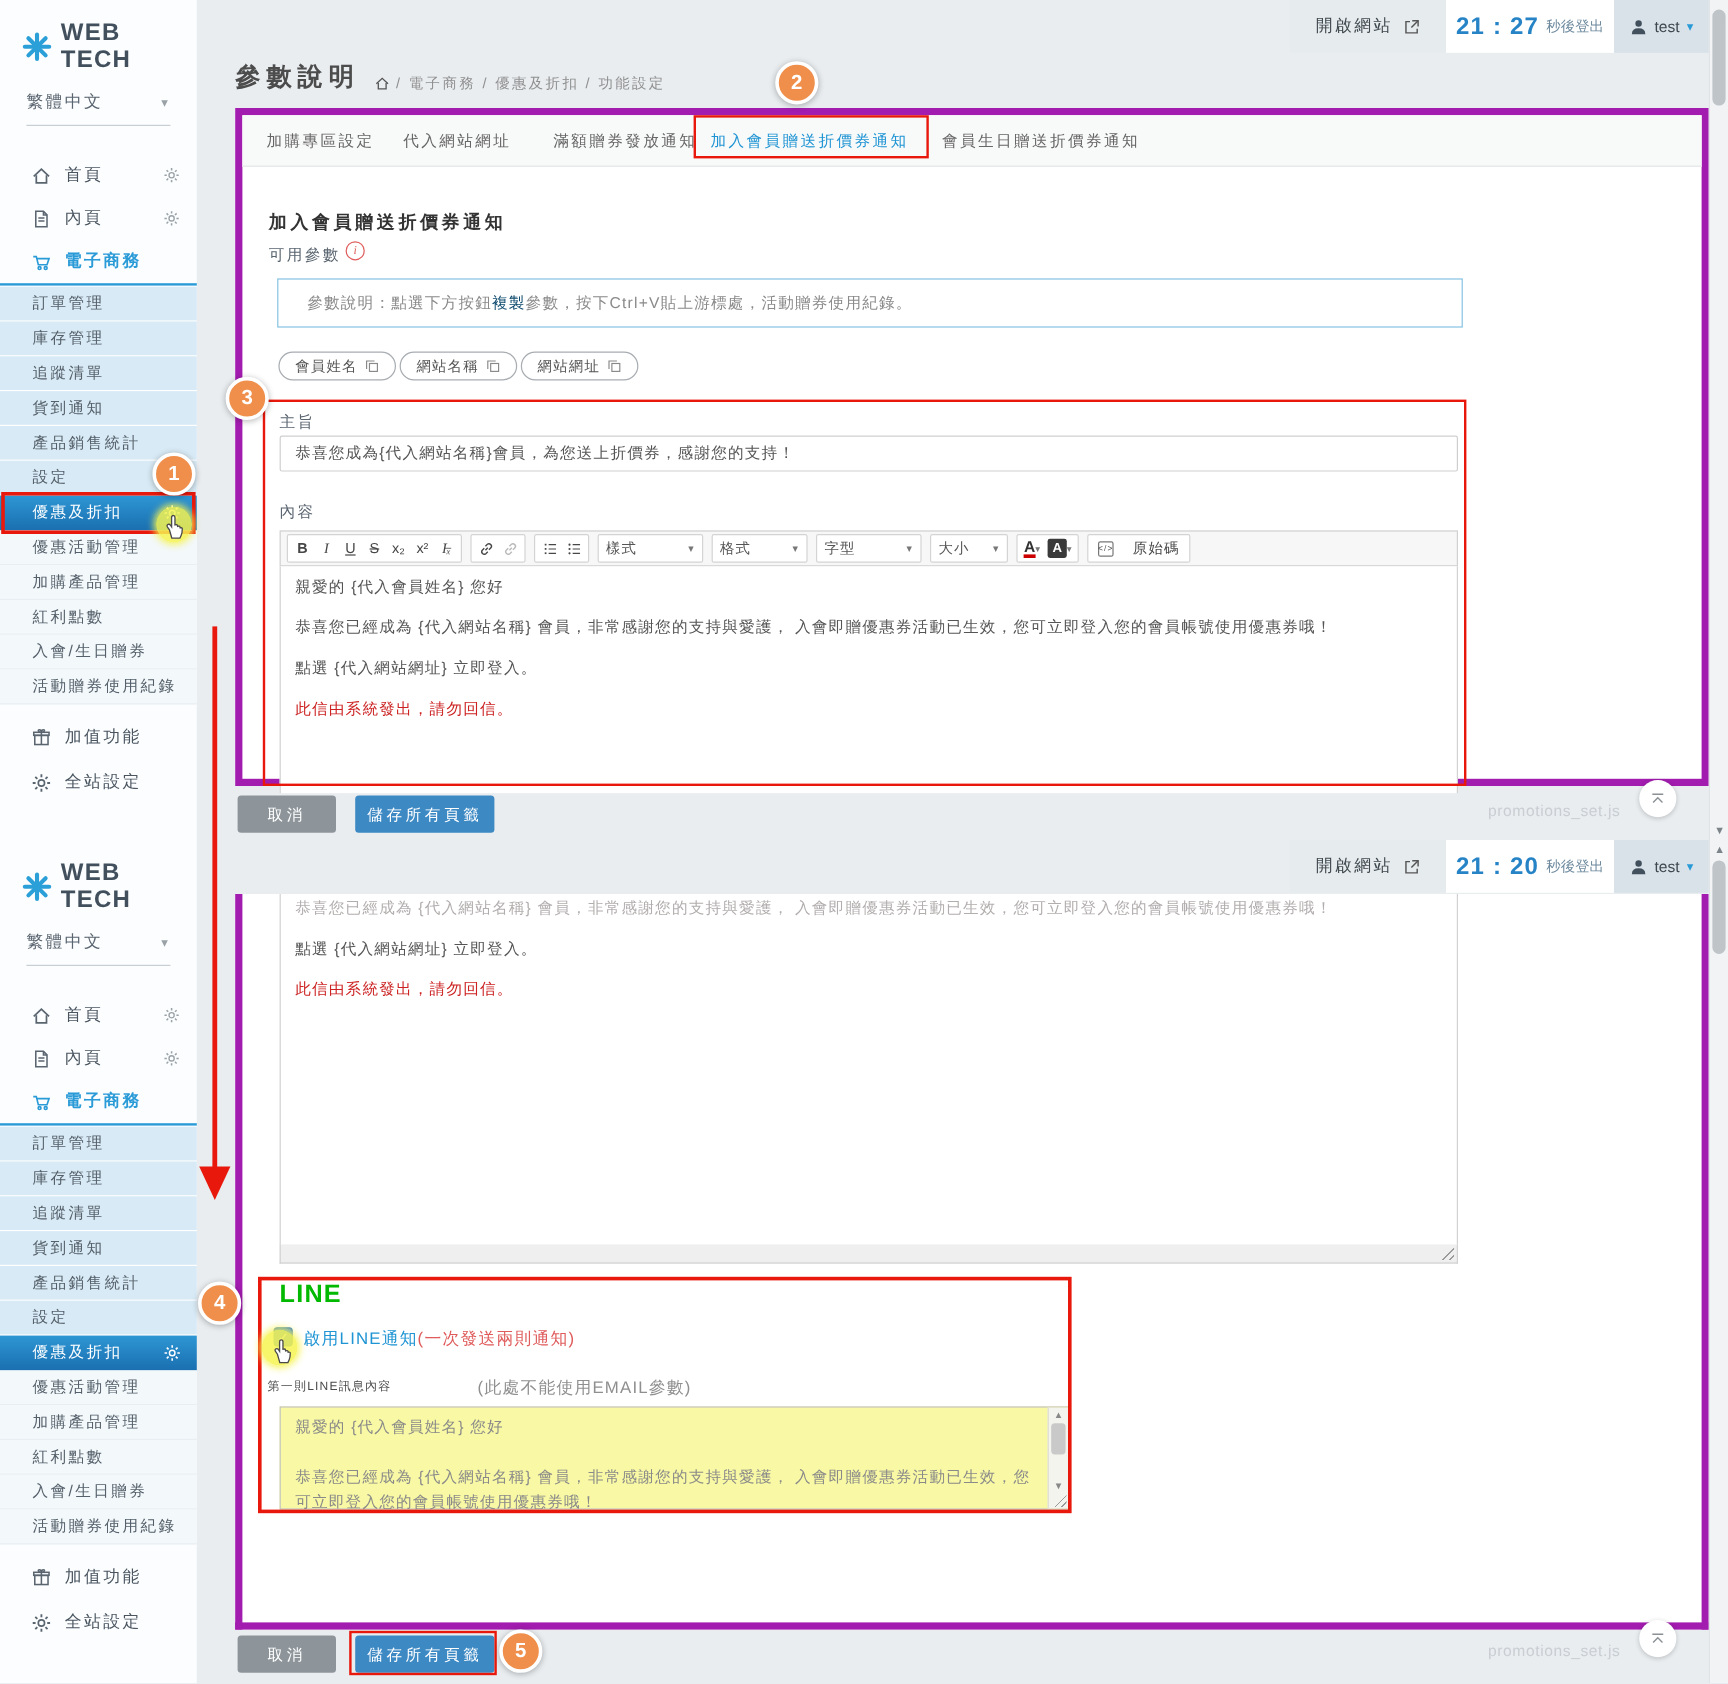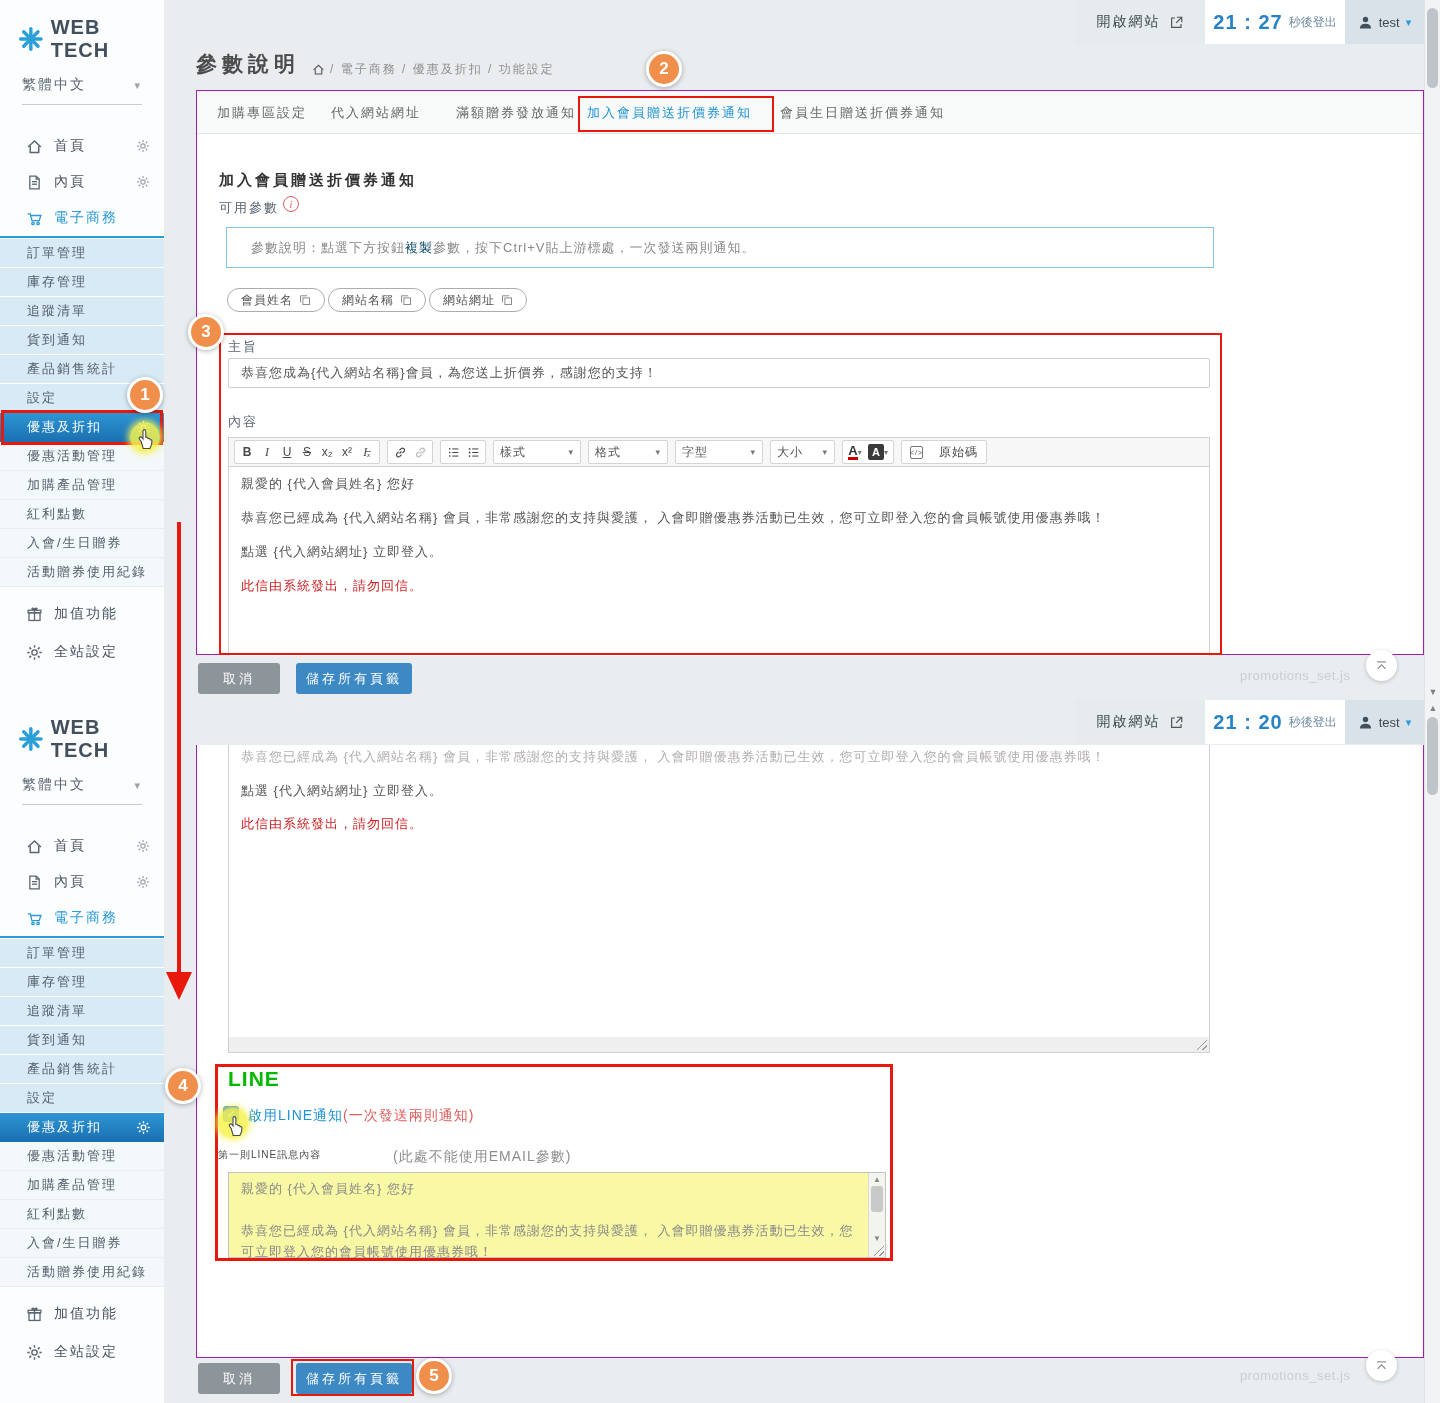--- a/index.html
+++ b/index.html
@@ -15,21 +15,21 @@
   .logo { position:absolute; top:16px; left:18px; display:flex; align-items:center; gap:7px; }
   .logo-mark { width:26px; height:26px; color:#2ba0d8; }
   .logo-text { font-size:20px; font-weight:bold; color:#41505c; letter-spacing:1px; }
   .lang { position:absolute; top:76px; left:22px; width:120px; padding-bottom:10px; border-bottom:1px solid #c9ced2;
           font-size:14px; color:#5a6570; letter-spacing:2px; display:flex; justify-content:space-between; align-items:center; }
   .lang .caret { color:#9aa2a8; font-size:11px; }
   .nav-item { position:absolute; left:0; width:164px; height:36px; display:flex; align-items:center; gap:11px;
               padding-left:26px; font-size:14px; color:#4a5560; letter-spacing:2px; }
   .nav-item .mi { width:17px; height:17px; color:#5a6570; flex:0 0 auto; }
   .nav-item .gear-r { position:absolute; right:14px; width:14px; height:14px; color:#9aa2a8; }
-  .nav-ecom { color:#2b9bd8; font-weight:normal; }
+  .nav-ecom { color:#2b9bd8; font-weight:bold; }
   .nav-ecom .mi { color:#2b9bd8; }
   .nav-underline { position:absolute; left:0; width:164px; height:2px; background:#2b9bd8; }
   .sub-item { position:absolute; left:0; width:164px; height:29px; line-height:28px; padding-left:27px;
               font-size:13px; color:#55606a; letter-spacing:2px; background:#d8eaf5; border-bottom:1px solid #fff; }
   .sub-item.post { background:#f3f8fb; border-bottom:1px solid #e9eef2; }
   .sub-item.active { background:linear-gradient(180deg,#2e96d4,#1a6fb0); color:#fff; border-bottom:none; }
   .sub-item.active .gear-w { position:absolute; right:13px; top:7px; width:15px; height:15px; color:#fff; }
 
   
   .main { position:absolute; left:164px; top:0; right:0; height:100%; }
@@ -49,21 +49,21 @@
   .scrollcol { position:absolute; right:0; top:0; width:16px; height:100%; background:#f1f3f4; border-left:1px solid #e1e4e6; z-index:40; }
   .sthumb { position:absolute; left:2px; width:11px; background:#bfc4c9; border-radius:6px; }
   .sarrow { position:absolute; left:0; width:16px; text-align:center; font-size:9px; color:#7d8489; }
 
   
   .page-title { position:absolute; left:32px; top:50px; font-size:21px; font-weight:bold; color:#4c4c4c; letter-spacing:5px; }
   .breadcrumb { position:absolute; left:148px; top:61px; font-size:12px; color:#8f8f8f; letter-spacing:2px; display:flex; align-items:center; gap:5px; }
   .breadcrumb .hi { width:13px; height:13px; color:#555; }
 
   
-  .card { position:absolute; left:32px; width:1228px; background:#fff; border:1px solid #a21caf; }
+  .card { position:absolute; left:32px; width:1228px; background:#fff; border:6px solid #a21caf; }
   #card1 { top:90px; height:565px; }
   #card2 { top:45px; height:613px; border-top:none; }
 
   .tabbar { position:absolute; left:0; top:0; width:100%; height:43px; background:#f8f9f9; border-bottom:1px solid #e3e5e6; }
   .tab { position:absolute; top:13px; font-size:13px; color:#666; letter-spacing:2px; cursor:pointer; }
   .tab.active { color:#2095d4; }
 
   .sec-title { position:absolute; left:22px; top:80px; font-size:15px; font-weight:bold; color:#333; letter-spacing:3px; }
   .params-label { position:absolute; left:22px; top:108px; font-size:13px; color:#5a6570; letter-spacing:2px; }
   .info-i { position:absolute; left:86px; top:105px; width:16px; height:16px; border:1px solid #e05c5c; border-radius:50%;
@@ -342,21 +342,21 @@
         <span class="tab" style="left:583px">會員生日贈送折價券通知</span>
       </div>
 
       <div class="sec-title">加入會員贈送折價券通知</div>
       <div class="params-label">可用參數</div>
       <div class="info-i">i</div>
 
       <div class="info-box">
         <span>參數說明：點選下方按鈕</span>
           <span class="em">複製</span>
-          <span>參數，按下Ctrl+V貼上游標處，一次發送兩則通知。</span>
+          <span>參數，按下Ctrl+V貼上游標處，活動贈券使用紀錄。</span>
       </div>
 
       <div class="pill" style="left:30px">
         <span>會員姓名</span>
         <svg class="ci" viewBox="0 0 20 20">
             <use href="#ic-copy"></use>
           </svg>
       </div>
       <div class="pill" style="left:131px">
         <span>網站名稱</span>

